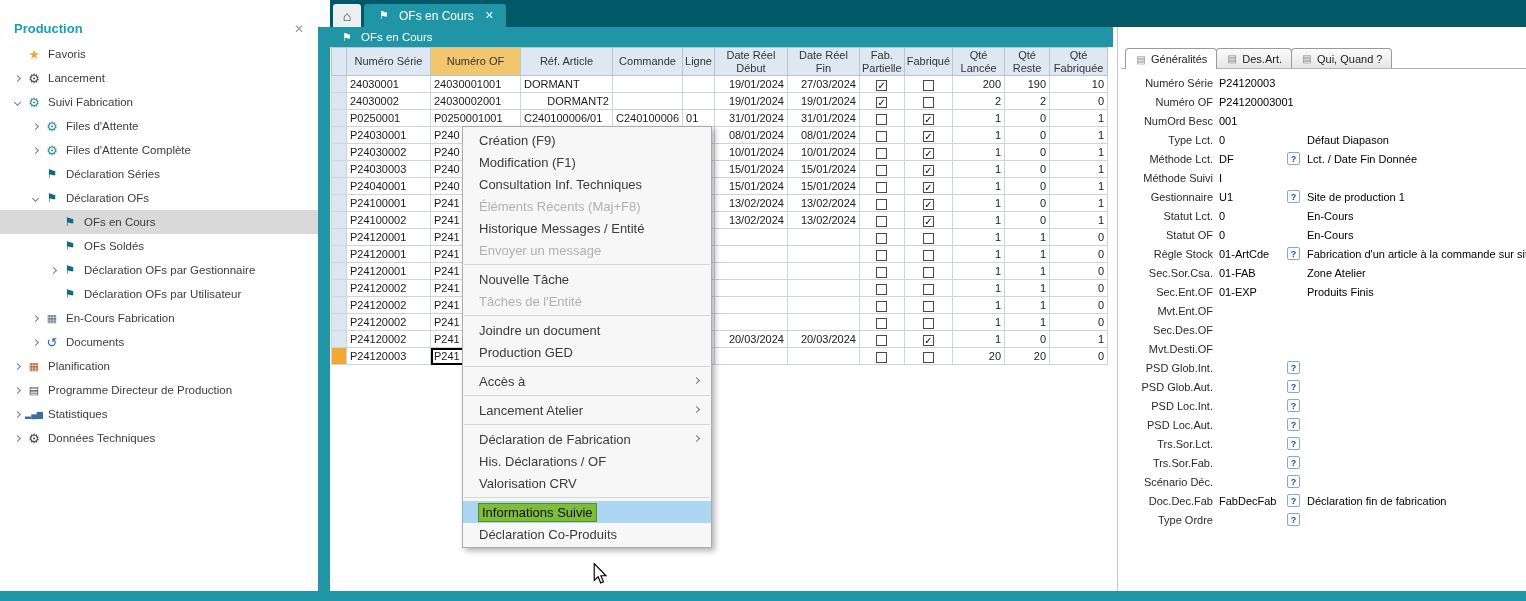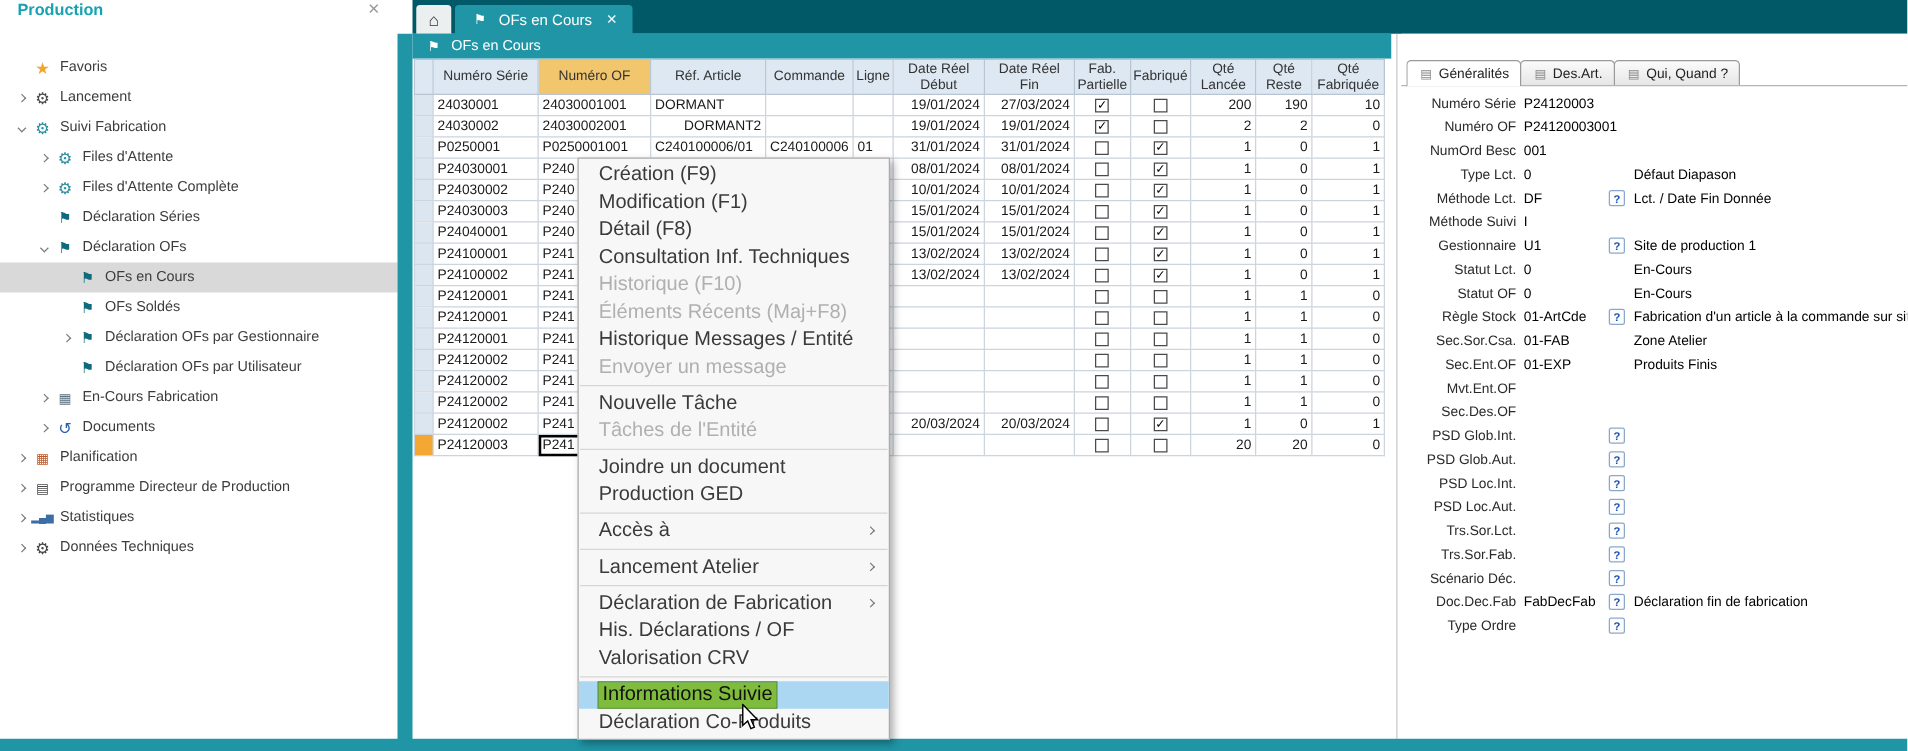--- a/index.html
+++ b/index.html
@@ -6,21 +6,21 @@
   html,body { width:1526px; height:601px; }
   body {
     position:relative; overflow:hidden; background:#fff;
     font-family:"Liberation Sans", sans-serif; font-size:11px; color:#222;
     -webkit-font-smoothing:antialiased;
   }
   .gi { display:inline-flex; width:16px; justify-content:center; align-items:center; }
 
   
   .sidebar { position:absolute; left:0; top:0; width:318px; height:591px; background:#fff; }
-  .sb-header { height:36px; display:flex; align-items:flex-start; justify-content:space-between; padding:0 14px 0 14px; }
+  .sb-header { height:36px; display:flex; align-items:flex-end; justify-content:space-between; padding:0 14px 0 14px; }
   .sb-title { color:#17a2b2; font-size:13px; font-weight:bold; }
   .sb-close { color:#9a9a9a; font-size:12px; cursor:default; }
   #tree { padding-top:6px; }
   .titem { height:24px; display:flex; align-items:center; gap:2px; white-space:nowrap; }
   .titem.tsel { background:#d9d9d9; }
   .arrow { width:14px; display:inline-flex; justify-content:center; align-items:center; }
   .chev { display:inline-block; width:5px; height:5px; border-right:1.5px solid #7a7a7a; border-bottom:1.5px solid #7a7a7a; }
   .chev.collapsed { transform:rotate(-45deg); }
   .chev.expanded  { transform:rotate(45deg); }
   .tlabel { color:#3c3c3c; font-size:11.5px; padding-left:4px; }
@@ -75,21 +75,21 @@
   .helpbtn { width:13px; height:13px; border:1px solid #8aa8cc; border-radius:2px; background:#fdfdfd;
              color:#1a50b0; font-size:9px; font-weight:bold; display:flex; align-items:center; justify-content:center; }
   .fdesc { flex:1; color:#000; white-space:nowrap; overflow:hidden; }
 
   
   .bottom-strip { position:absolute; left:0; bottom:0; width:100%; height:10px; background:#2095a6; }
 
   
   .ctx-menu { position:absolute; left:462px; top:126px; width:250px; background:#f7f7f7;
               border:1px solid #ababab; box-shadow:3px 3px 6px rgba(0,0,0,0.3); padding:2px 0; z-index:50; }
-  .mitem { height:22px; display:flex; align-items:center; padding:0 18px 0 16px; font-size:16px;
+  .mitem { height:22px; display:flex; align-items:center; padding:0 18px 0 16px; font-size:13px;
            color:#3a3a3a; position:relative; white-space:nowrap; }
   .mitem.mdis { color:#b0b0b0; }
   .mitem.mhl { background:#abd7f2; }
   .mitem.mhl .mlabel { background:#7fbc3c; outline:1px solid #568f1a; padding:1px 3px; color:#111; }
   .mchev { position:absolute; right:12px; top:8px; }
   .msep { height:1px; background:#d6d6d6; margin:3px 1px; }
 
   .cursor { position:absolute; left:592px; top:563px; z-index:99; }
 </style>
 </head>
@@ -619,20 +619,26 @@
         <span class="fhelp"></span>
         <span class="fdesc"></span>
       </div>
       <div class="frow">
         <span class="flabel">Sec.Des.OF</span>
         <span class="fvalue"></span>
         <span class="fhelp"></span>
         <span class="fdesc"></span>
       </div>
       <div class="frow">
+        <span class="flabel">Mvt.Desti.OF</span>
+        <span class="fvalue"></span>
+        <span class="fhelp"></span>
+        <span class="fdesc"></span>
+      </div>
+      <div class="frow">
         <span class="flabel">PSD Glob.Int.</span>
         <span class="fvalue"></span>
         <span class="fhelp">
           <span class="helpbtn">?</span>
         </span>
         <span class="fdesc"></span>
       </div>
       <div class="frow">
         <span class="flabel">PSD Glob.Aut.</span>
         <span class="fvalue"></span>
@@ -703,27 +709,21 @@
 <div class="bottom-strip"></div>
 
 <div id="ctx-menu" class="ctx-menu">
     <div class="mitem">
       <span class="mlabel">Création (F9)</span>
     </div>
     <div class="mitem">
       <span class="mlabel">Modification (F1)</span>
     </div>
     <div class="mitem">
-      <span class="mlabel">Détail (F8)</span>
-    </div>
-    <div class="mitem">
       <span class="mlabel">Consultation Inf. Techniques</span>
-    </div>
-    <div class="mitem mdis">
-      <span class="mlabel">Historique (F10)</span>
     </div>
     <div class="mitem mdis">
       <span class="mlabel">Éléments Récents (Maj+F8)</span>
     </div>
     <div class="mitem">
       <span class="mlabel">Historique Messages / Entité</span>
     </div>
     <div class="mitem mdis">
       <span class="mlabel">Envoyer un message</span>
     </div>

